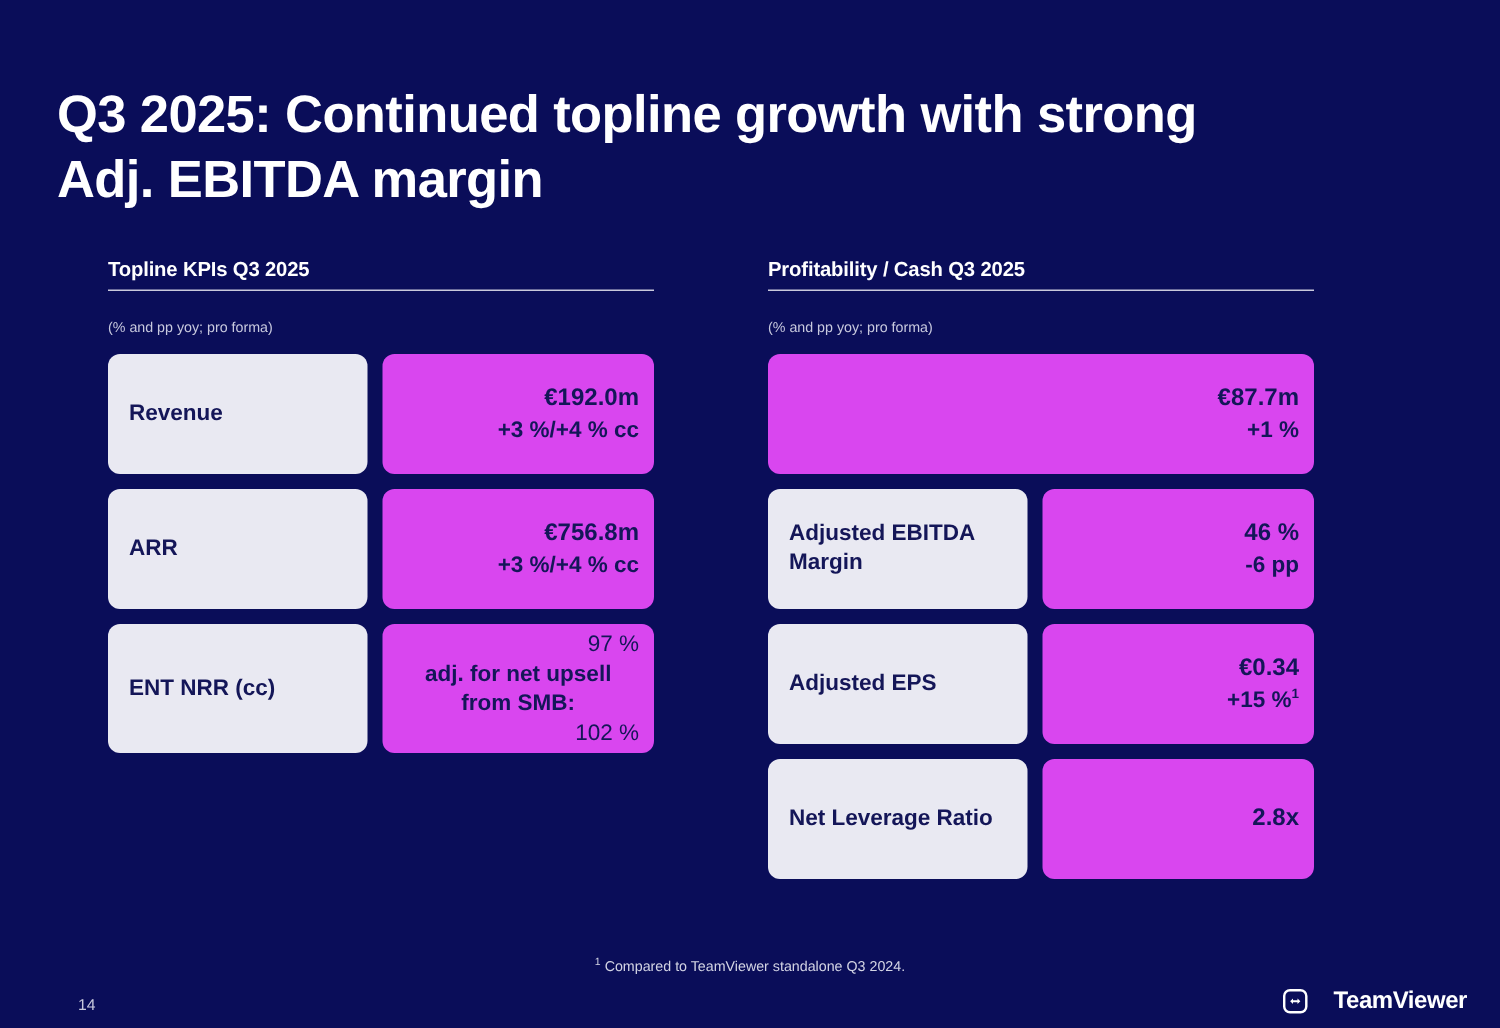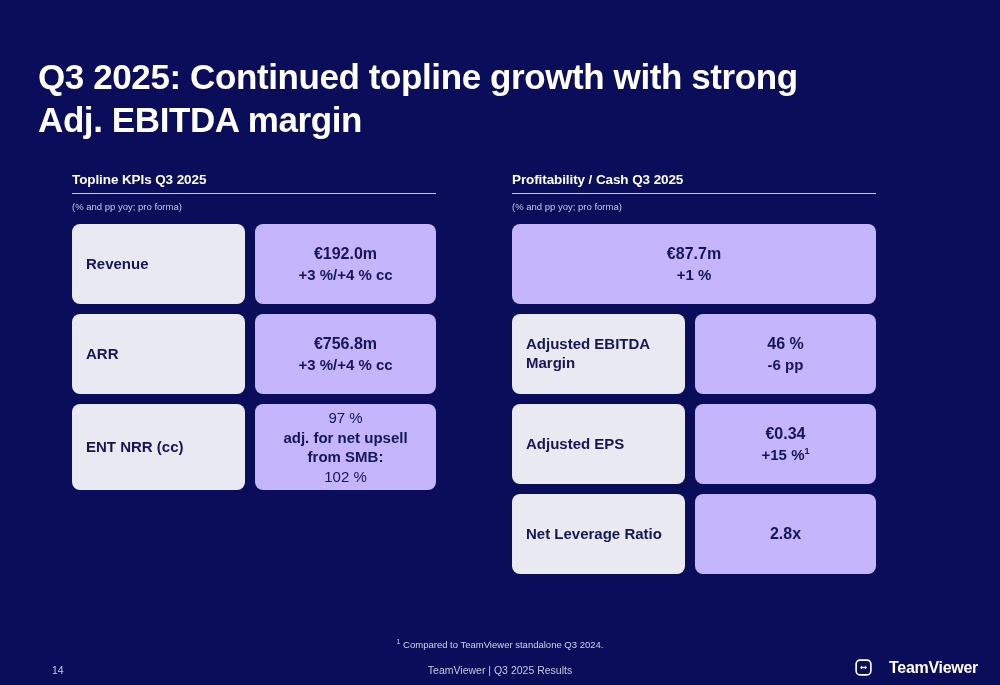--- a/index.html
+++ b/index.html
@@ -50,21 +50,21 @@
     letter-spacing: -0.1px;
     color: #ffffff;
     padding-bottom: 6px;
   }
   .col-rule {
     height: 1px;
     background: #c9c9dc;
     width: 100%;
   }
   .col-sub {
-    margin-top: 7px;
+    margin-top: 19px;
     font-size: 9.5px;
     color: #c8c9de;
     letter-spacing: 0px;
   }
 
   
   .kpi-list {
     margin-top: 12px;
   }
   .kpi-row {
@@ -82,25 +82,25 @@
     padding: 0 14px;
     box-sizing: border-box;
     color: #141658;
     font-size: 15px;
     font-weight: bold;
     line-height: 1.25;
   }
   .kpi-value {
     flex: 1;
     min-height: 80px;
-    background: #c4b5fd;
+    background: #d946ef;
     border-radius: 8px;
     display: flex;
     flex-direction: column;
-    align-items: center;
+    align-items: flex-end;
     justify-content: center;
     box-sizing: border-box;
     padding: 4px 10px;
     color: #141658;
     text-align: center;
   }
   .kpi-primary {
     font-size: 16px;
     font-weight: bold;
     line-height: 1.3;
@@ -257,21 +257,20 @@
           <div class="kpi-primary">2.8x</div>
         </div>
       </div>
 
     </div>
   </div>
 
   <div class="footnote"><span class="sup-mark">1</span> <span>Compared to TeamViewer standalone Q3 2024.</span></div>
 
   <div class="page-num">14</div>
-  <div class="footer-center">TeamViewer | Q3 2025 Results</div>
 
   <div class="logo">
     <svg class="logo-mark" viewBox="0 0 24 24">
       <rect x="1.6" y="1.6" width="20.8" height="20.8" rx="5.5" ry="5.5" fill="none" stroke="#ffffff" stroke-width="2.3"></rect>
       <path d="M7.2 12 L9.9 9.3 L9.9 11.1 L14.1 11.1 L14.1 9.3 L16.8 12 L14.1 14.7 L14.1 12.9 L9.9 12.9 L9.9 14.7 Z" fill="#ffffff"></path>
     </svg>
     <span class="logo-text">TeamViewer</span>
   </div>
 
 </div>

